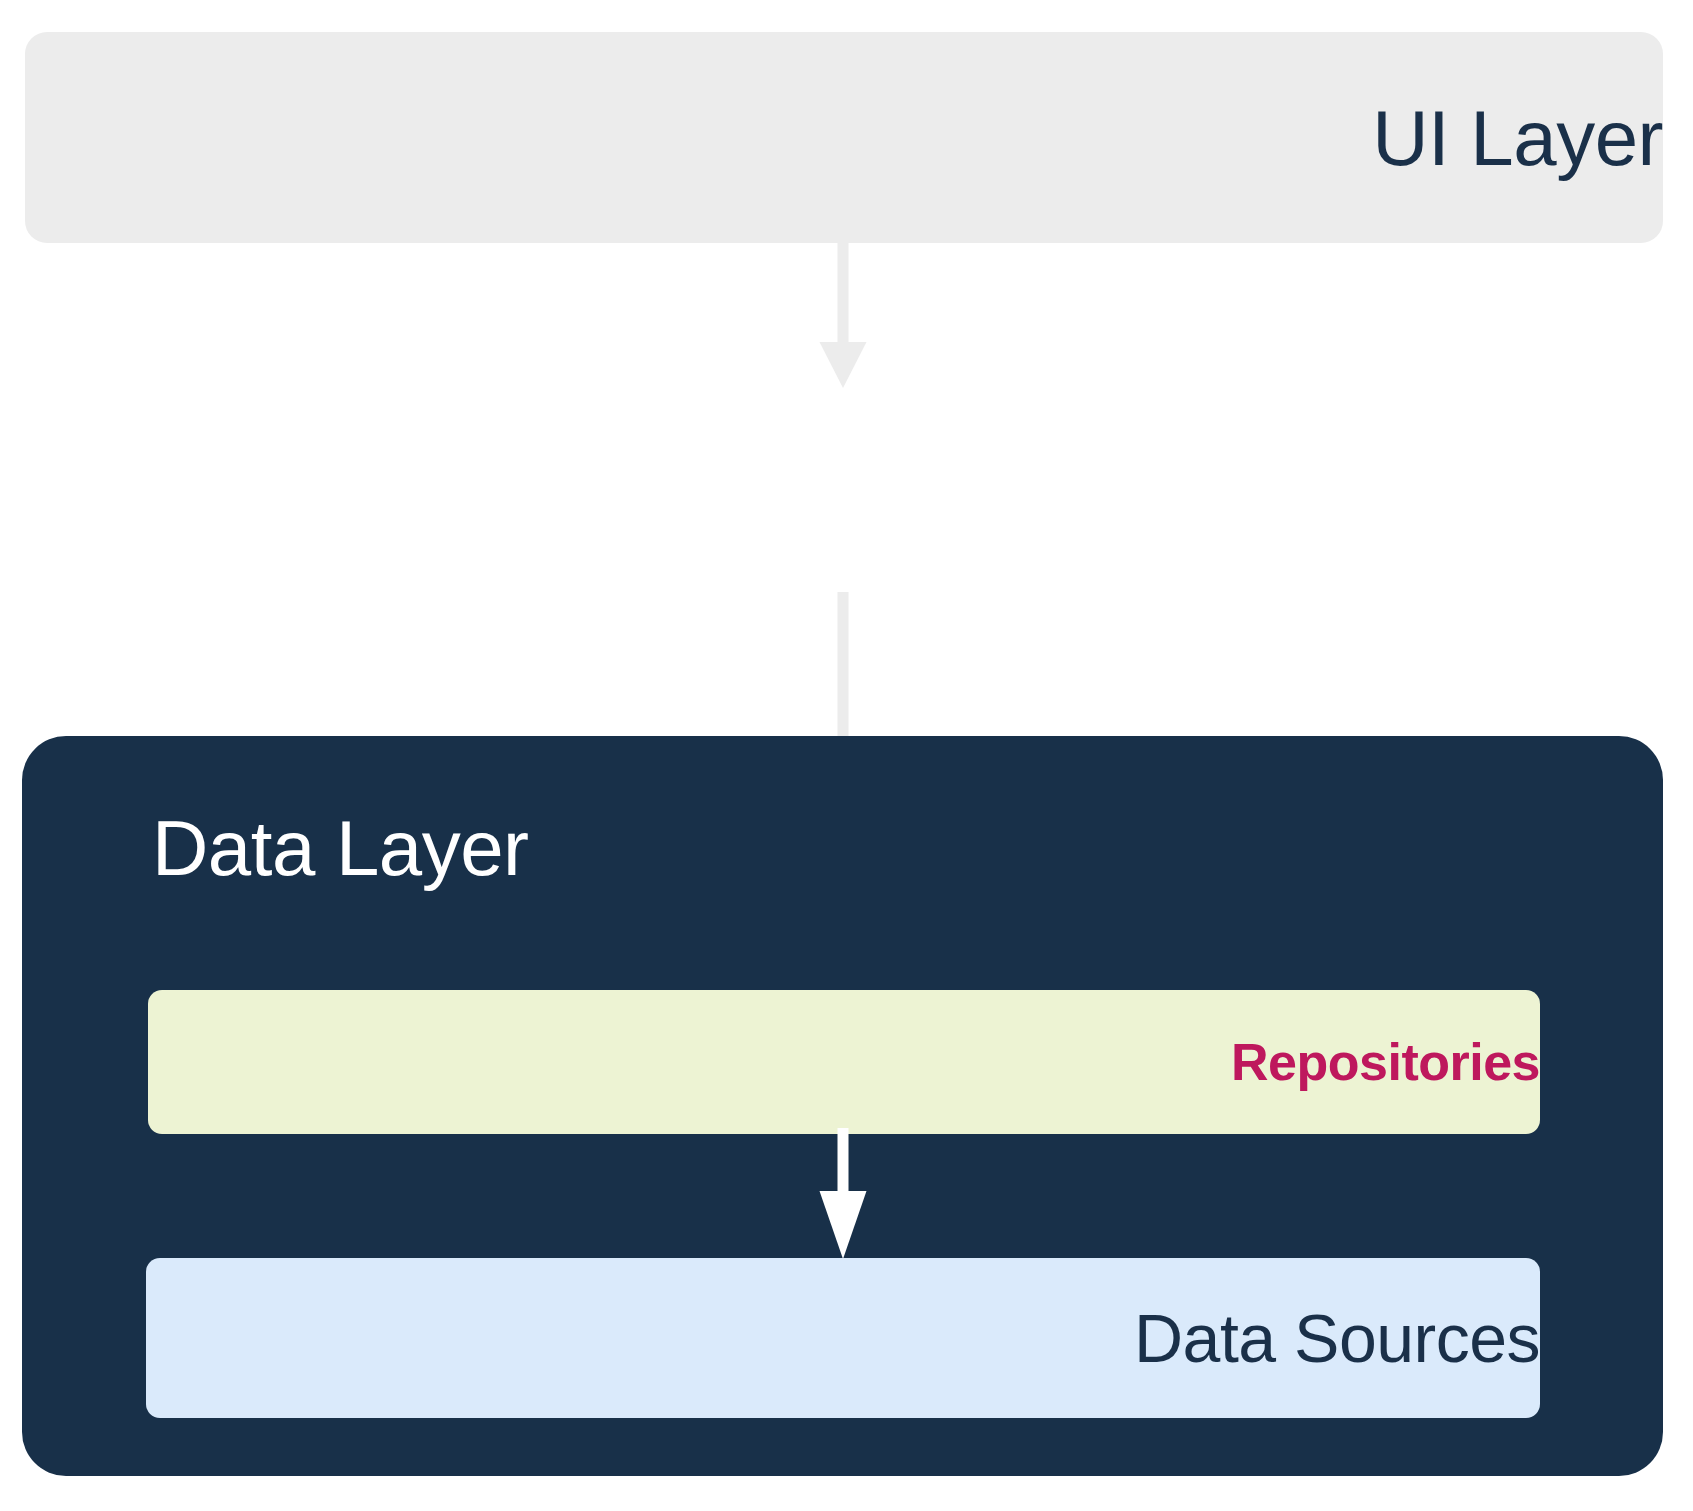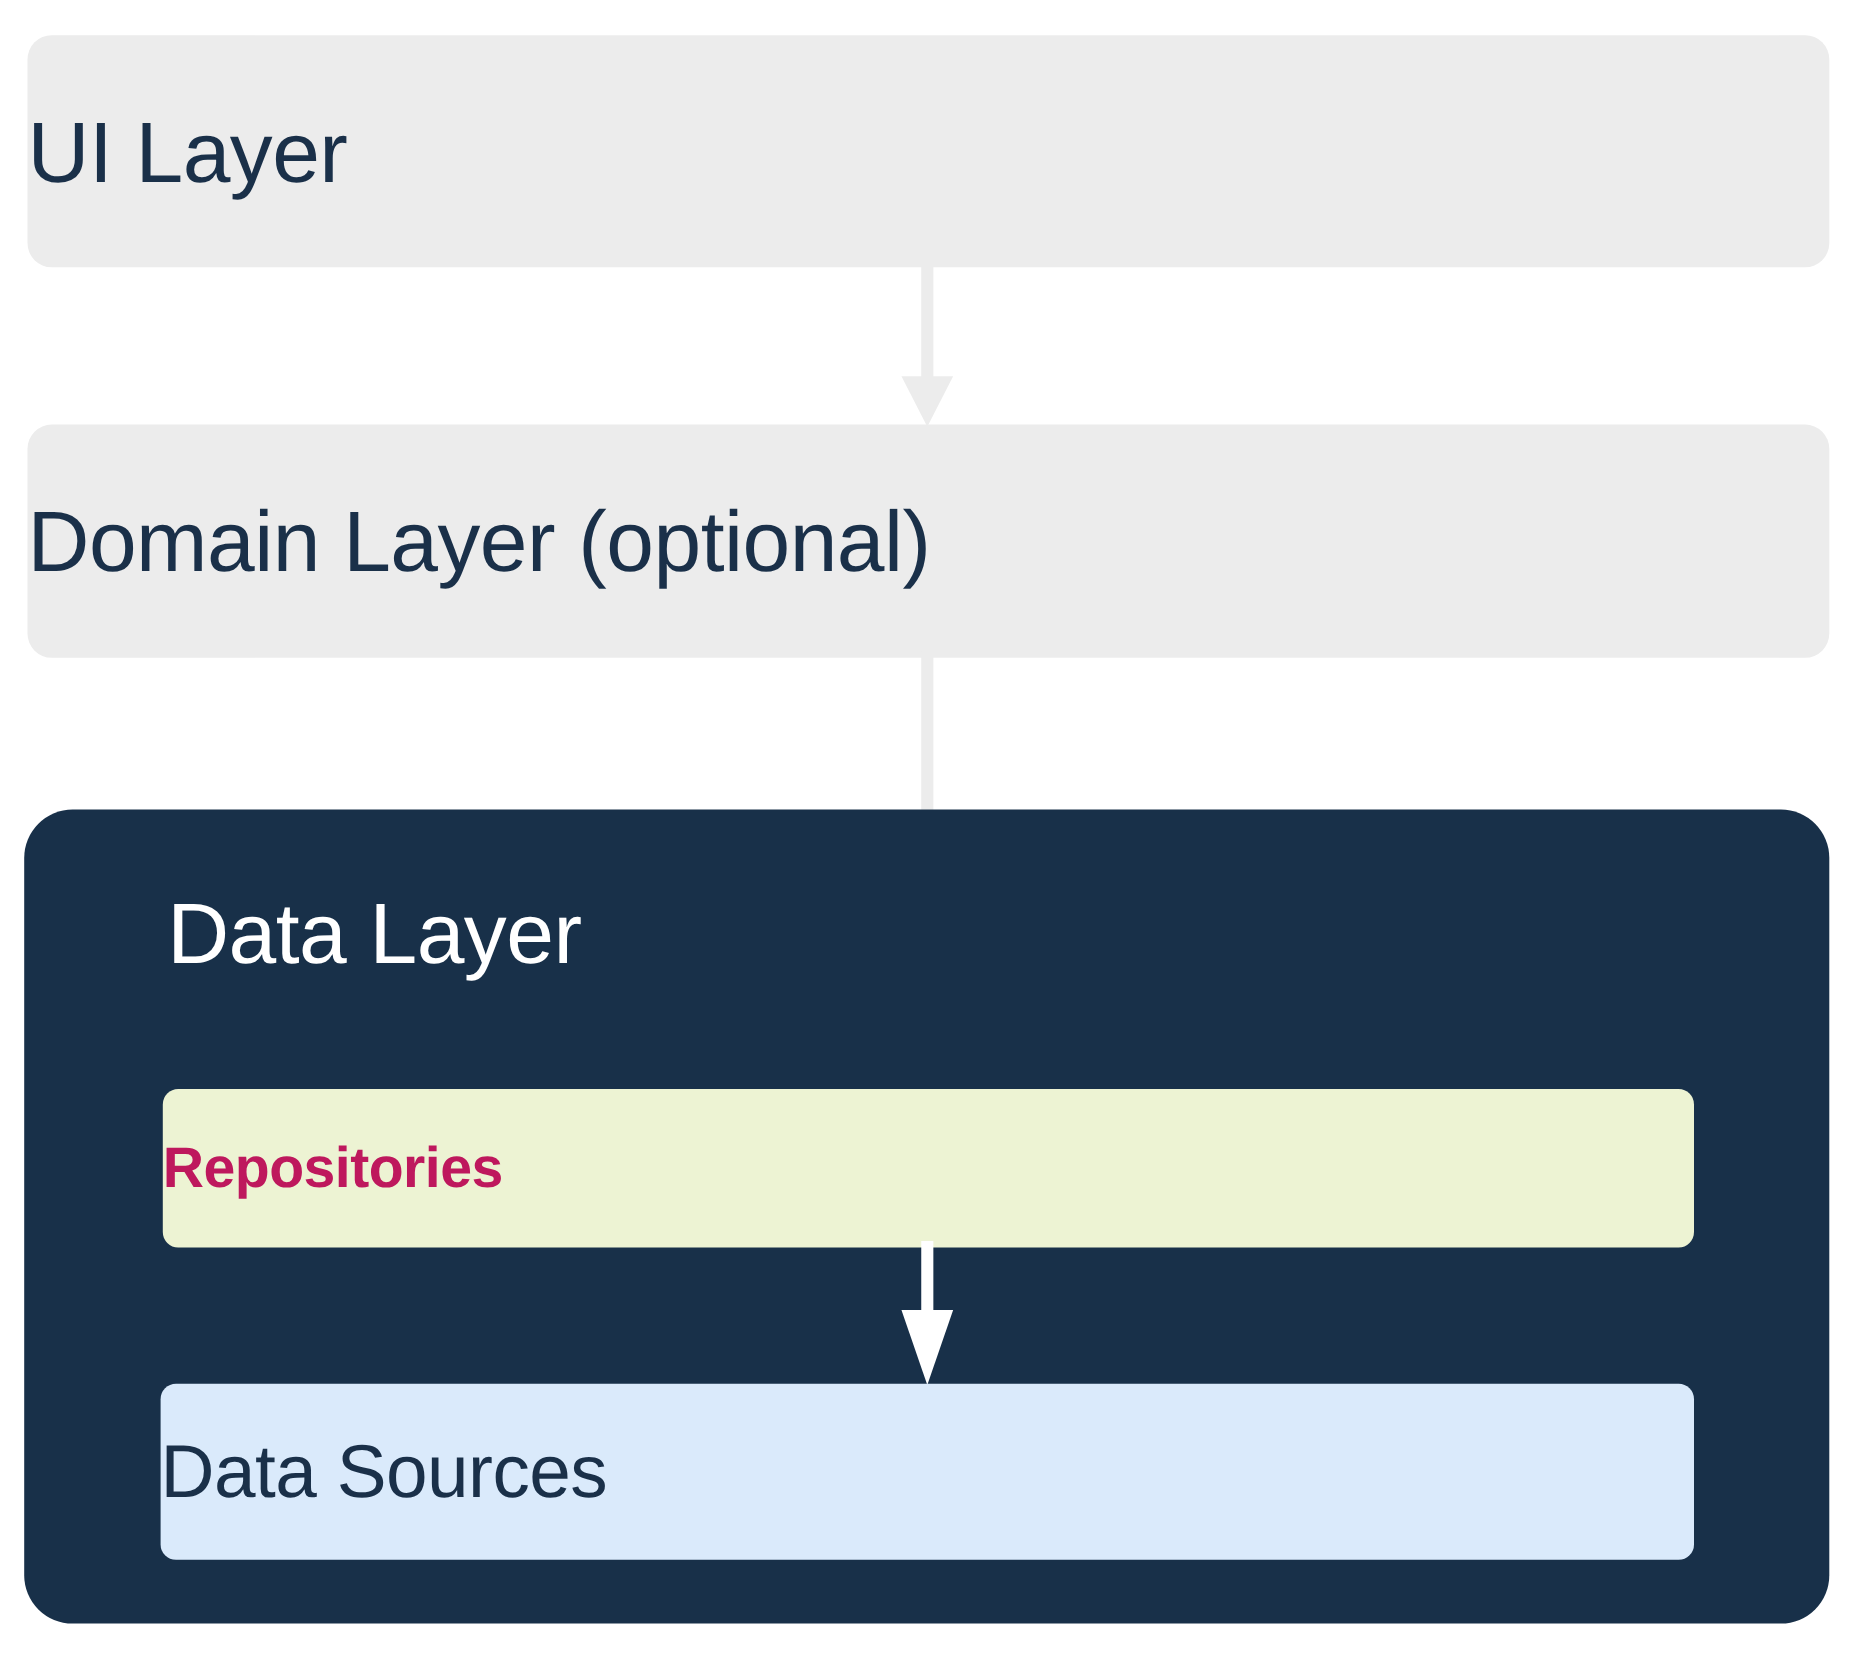--- a/index.html
+++ b/index.html
@@ -19,21 +19,21 @@
     background: #ffffff;
     overflow: hidden;
   }
 
   
   .layer-box {
     position: absolute;
     box-sizing: border-box;
     display: flex;
     align-items: center;
-    justify-content: flex-start;
+    justify-content: flex-end;
   }
 
   .layer-label {
     font-family: "Liberation Sans", sans-serif;
     font-weight: 400;
     letter-spacing: -0.5px;
     white-space: nowrap;
     line-height: 1;
   }
 
@@ -134,23 +134,20 @@
 
   <div class="layer-box" id="ui-layer-box">
     <span class="layer-label">UI Layer</span>
   </div>
 
   <svg class="arrow-svg" id="arrow-ui-to-domain" viewBox="0 0 86 152" preserveAspectRatio="none">
     <rect x="37.5" y="0" width="11" height="109" fill="#ececec"></rect>
     <polygon points="19.5,104 66.5,104 43,150" fill="#ececec"></polygon>
   </svg>
 
-  <div class="layer-box" id="domain-layer-box">
-    <span class="layer-label">Domain Layer (optional)</span>
-  </div>
 
   <svg class="arrow-svg" id="arrow-domain-to-data" viewBox="0 0 86 382" preserveAspectRatio="none">
     <rect x="37.5" y="0" width="11" height="338" fill="#ececec"></rect>
     <polygon points="19.5,333 66.5,333 43,380" fill="#ececec"></polygon>
   </svg>
 
   <div id="data-layer-box"></div>
 
   <div id="data-layer-title">Data Layer</div>
 

